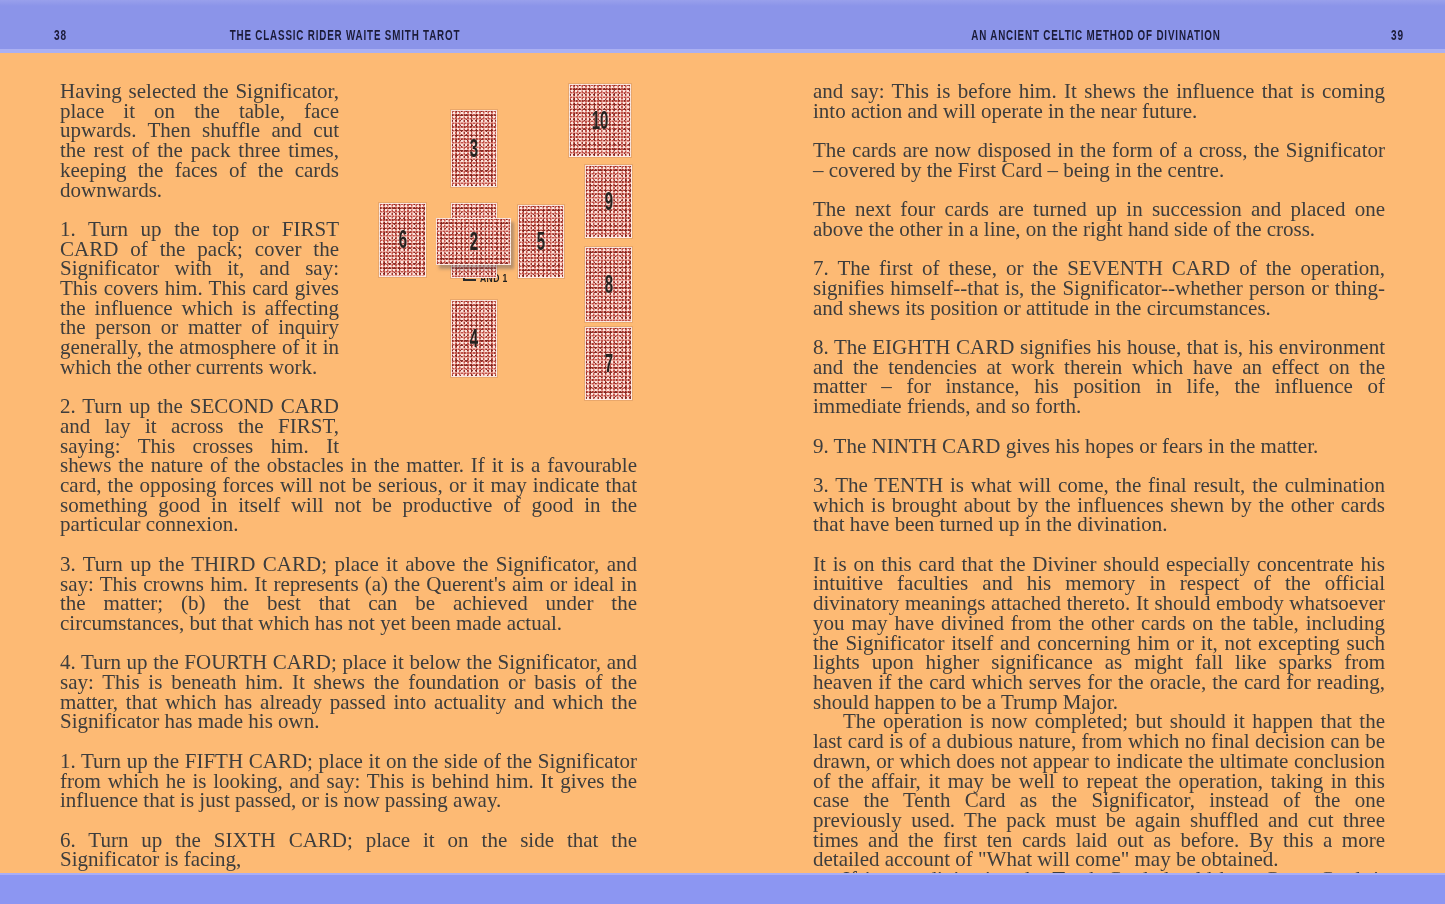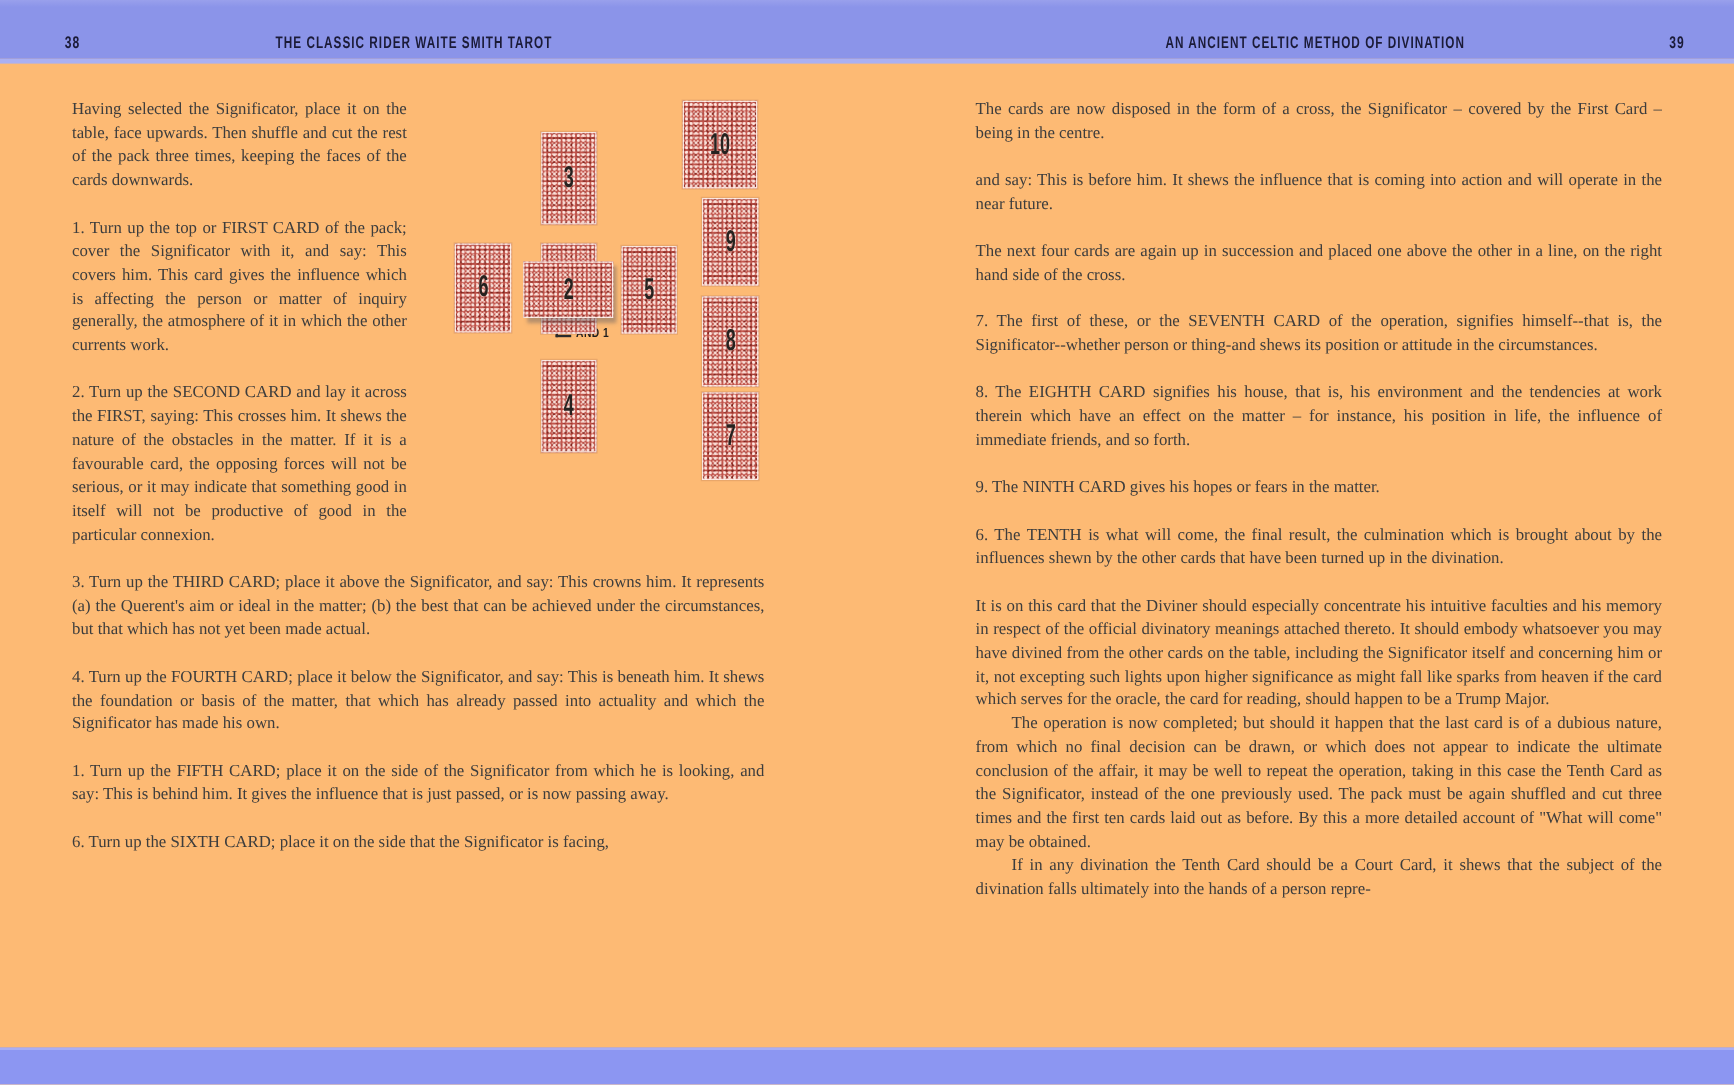--- a/index.html
+++ b/index.html
@@ -32,21 +32,21 @@
   }
   .hdr.pagenum-left{left:54px;transform:scaleX(.72);transform-origin:left bottom;}
   .hdr.title-left{left:345px;transform:translateX(-50%) scaleX(.7);}
   .hdr.title-right{left:1096px;transform:translateX(-50%) scaleX(.7);}
   .hdr.pagenum-right{right:41px;transform:scaleX(.72);transform-origin:right bottom;}
 
   
   .page{position:absolute;top:82px;color:#3d3d3d;}
   .page p{
     margin:0 0 19.7px 0;
-    font-size:14px;line-height:19.7px;
+    font-size:21px;line-height:19.7px;
     text-align:justify;
   }
   .left-page{left:60px;width:577px;}
   .right-page{left:813px;width:572px;}
   .right-page p.flush{margin-bottom:0;}
   .right-page p.indented{margin:0;text-indent:30px;}
 
   
   .diagram{
     float:right;
@@ -142,27 +142,27 @@
     <p>Having selected the Significator, place it on the table, face upwards. Then shuffle and cut the rest of the pack three times, keeping the faces of the cards downwards.</p>
     <p>1. Turn up the top or FIRST CARD of the pack; cover the Significator with it, and say: This covers him. This card gives the influence which is affecting the person or matter of inquiry generally, the atmosphere of it in which the other currents work.</p>
     <p>2. Turn up the SECOND CARD and lay it across the FIRST, saying: This crosses him. It shews the nature of the obstacles in the matter. If it is a favourable card, the opposing forces will not be serious, or it may indicate that something good in itself will not be productive of good in the particular connexion.</p>
     <p>3. Turn up the THIRD CARD; place it above the Significator, and say: This crowns him. It represents (a) the Querent's aim or ideal in the matter; (b) the best that can be achieved under the circumstances, but that which has not yet been made actual.</p>
     <p>4. Turn up the FOURTH CARD; place it below the Significator, and say: This is beneath him. It shews the foundation or basis of the matter, that which has already passed into actuality and which the Significator has made his own.</p>
     <p>1. Turn up the FIFTH CARD; place it on the side of the Significator from which he is looking, and say: This is behind him. It gives the influence that is just passed, or is now passing away.</p>
     <p>6. Turn up the SIXTH CARD; place it on the side that the Significator is facing,</p>
   </section>
 
   <section class="page right-page">
+    <p>and say: This is before him. It shews the influence that is coming into action and will operate in the near future.</p>
     <p>The cards are now disposed in the form of a cross, the Significator – covered by the First Card – being in the centre.</p>
-    <p>and say: This is before him. It shews the influence that is coming into action and will operate in the near future.</p>
-    <p>The next four cards are again up in succession and placed one above the other in a line, on the right hand side of the cross.</p>
+    <p>The next four cards are turned up in succession and placed one above the other in a line, on the right hand side of the cross.</p>
     <p>7. The first of these, or the SEVENTH CARD of the operation, signifies himself--that is, the Significator--whether person or thing-and shews its position or attitude in the circumstances.</p>
     <p>8. The EIGHTH CARD signifies his house, that is, his environment and the tendencies at work therein which have an effect on the matter – for instance, his position in life, the influence of immediate friends, and so forth.</p>
     <p>9. The NINTH CARD gives his hopes or fears in the matter.</p>
-    <p>6. The TENTH is what will come, the final result, the culmination which is brought about by the influences shewn by the other cards that have been turned up in the divination.</p>
+    <p>3. The TENTH is what will come, the final result, the culmination which is brought about by the influences shewn by the other cards that have been turned up in the divination.</p>
     <p class="flush">It is on this card that the Diviner should especially concentrate his intuitive faculties and his memory in respect of the official divinatory meanings attached thereto. It should embody whatsoever you may have divined from the other cards on the table, including the Significator itself and concerning him or it, not excepting such lights upon higher significance as might fall like sparks from heaven if the card which serves for the oracle, the card for reading, should happen to be a Trump Major.</p>
     <p class="indented">The operation is now completed; but should it happen that the last card is of a dubious nature, from which no final decision can be drawn, or which does not appear to indicate the ultimate conclusion of the affair, it may be well to repeat the operation, taking in this case the Tenth Card as the Significator, instead of the one previously used. The pack must be again shuffled and cut three times and the first ten cards laid out as before. By this a more detailed account of "What will come" may be obtained.</p>
     <p class="indented">If in any divination the Tenth Card should be a Court Card, it shews that the subject of the divination falls ultimately into the hands of a person repre-</p>
   </section>
 
   <footer class="bottombar"></footer>
 
 </div>
 
 </body></html>

